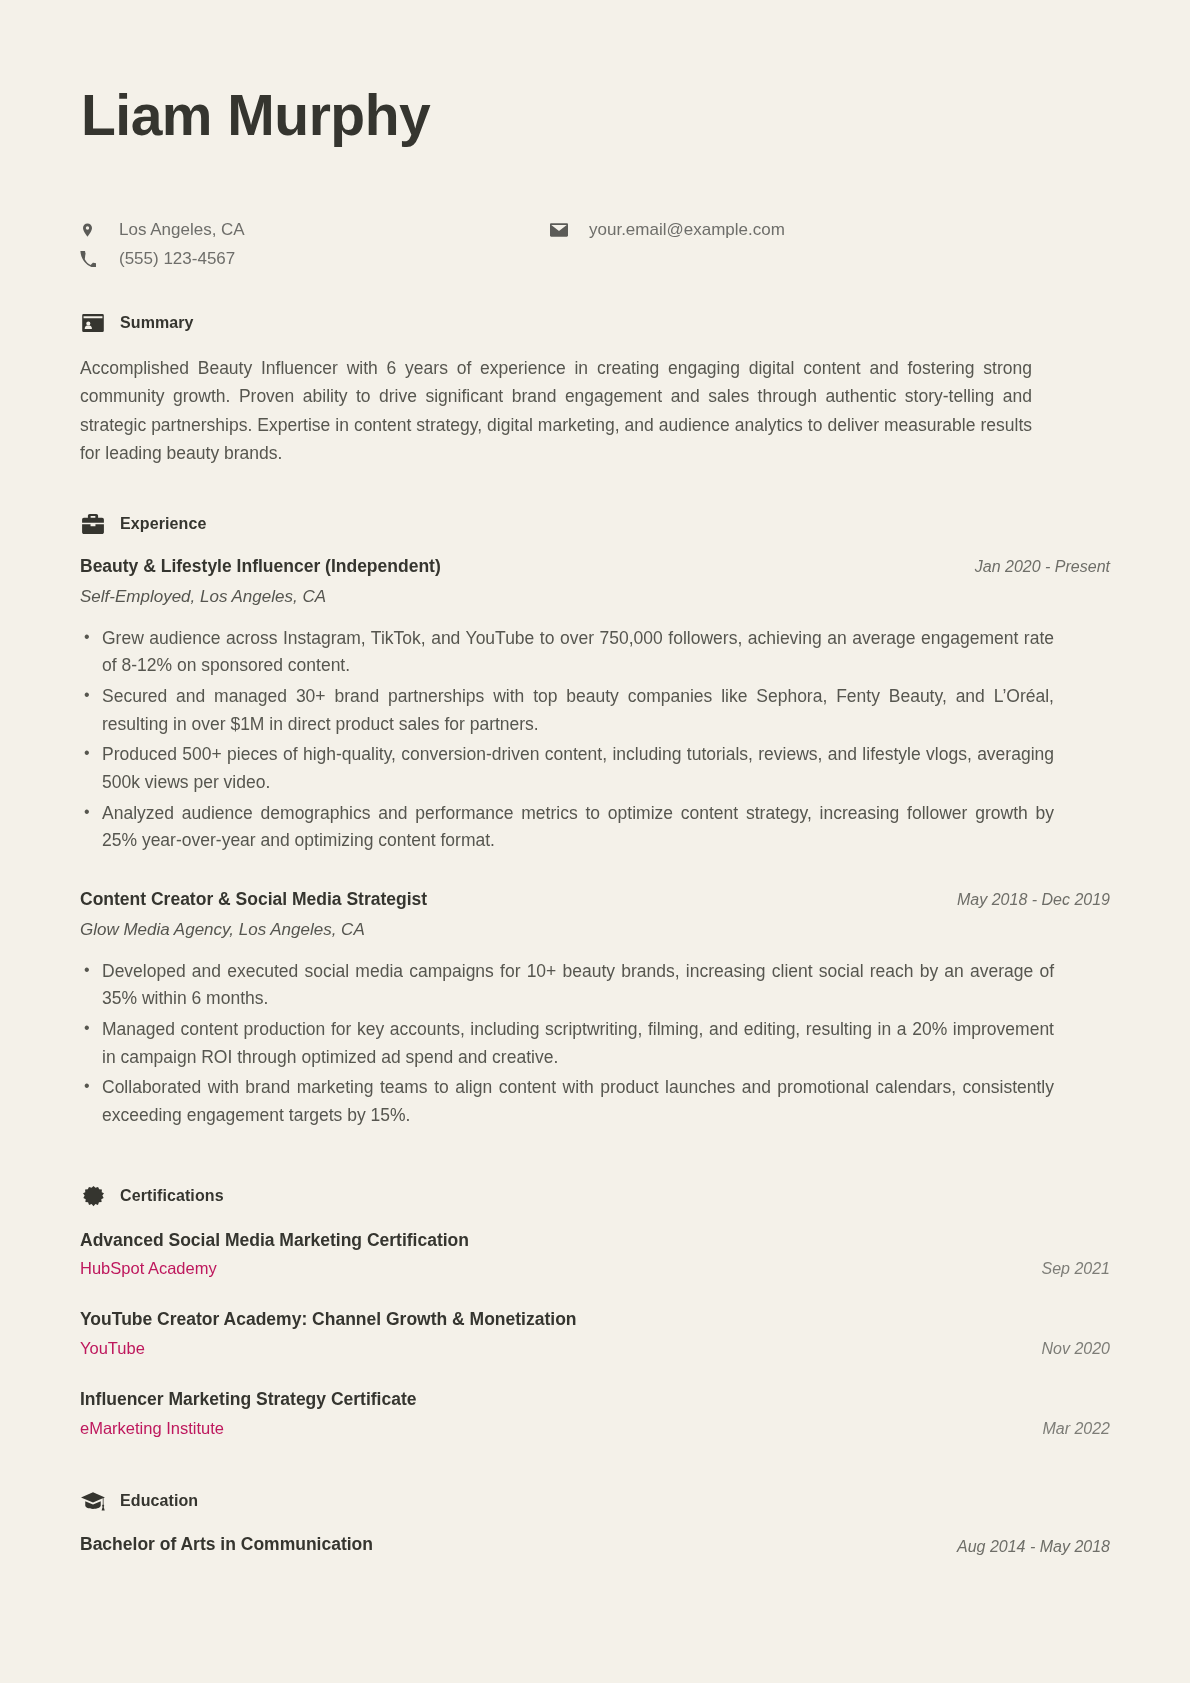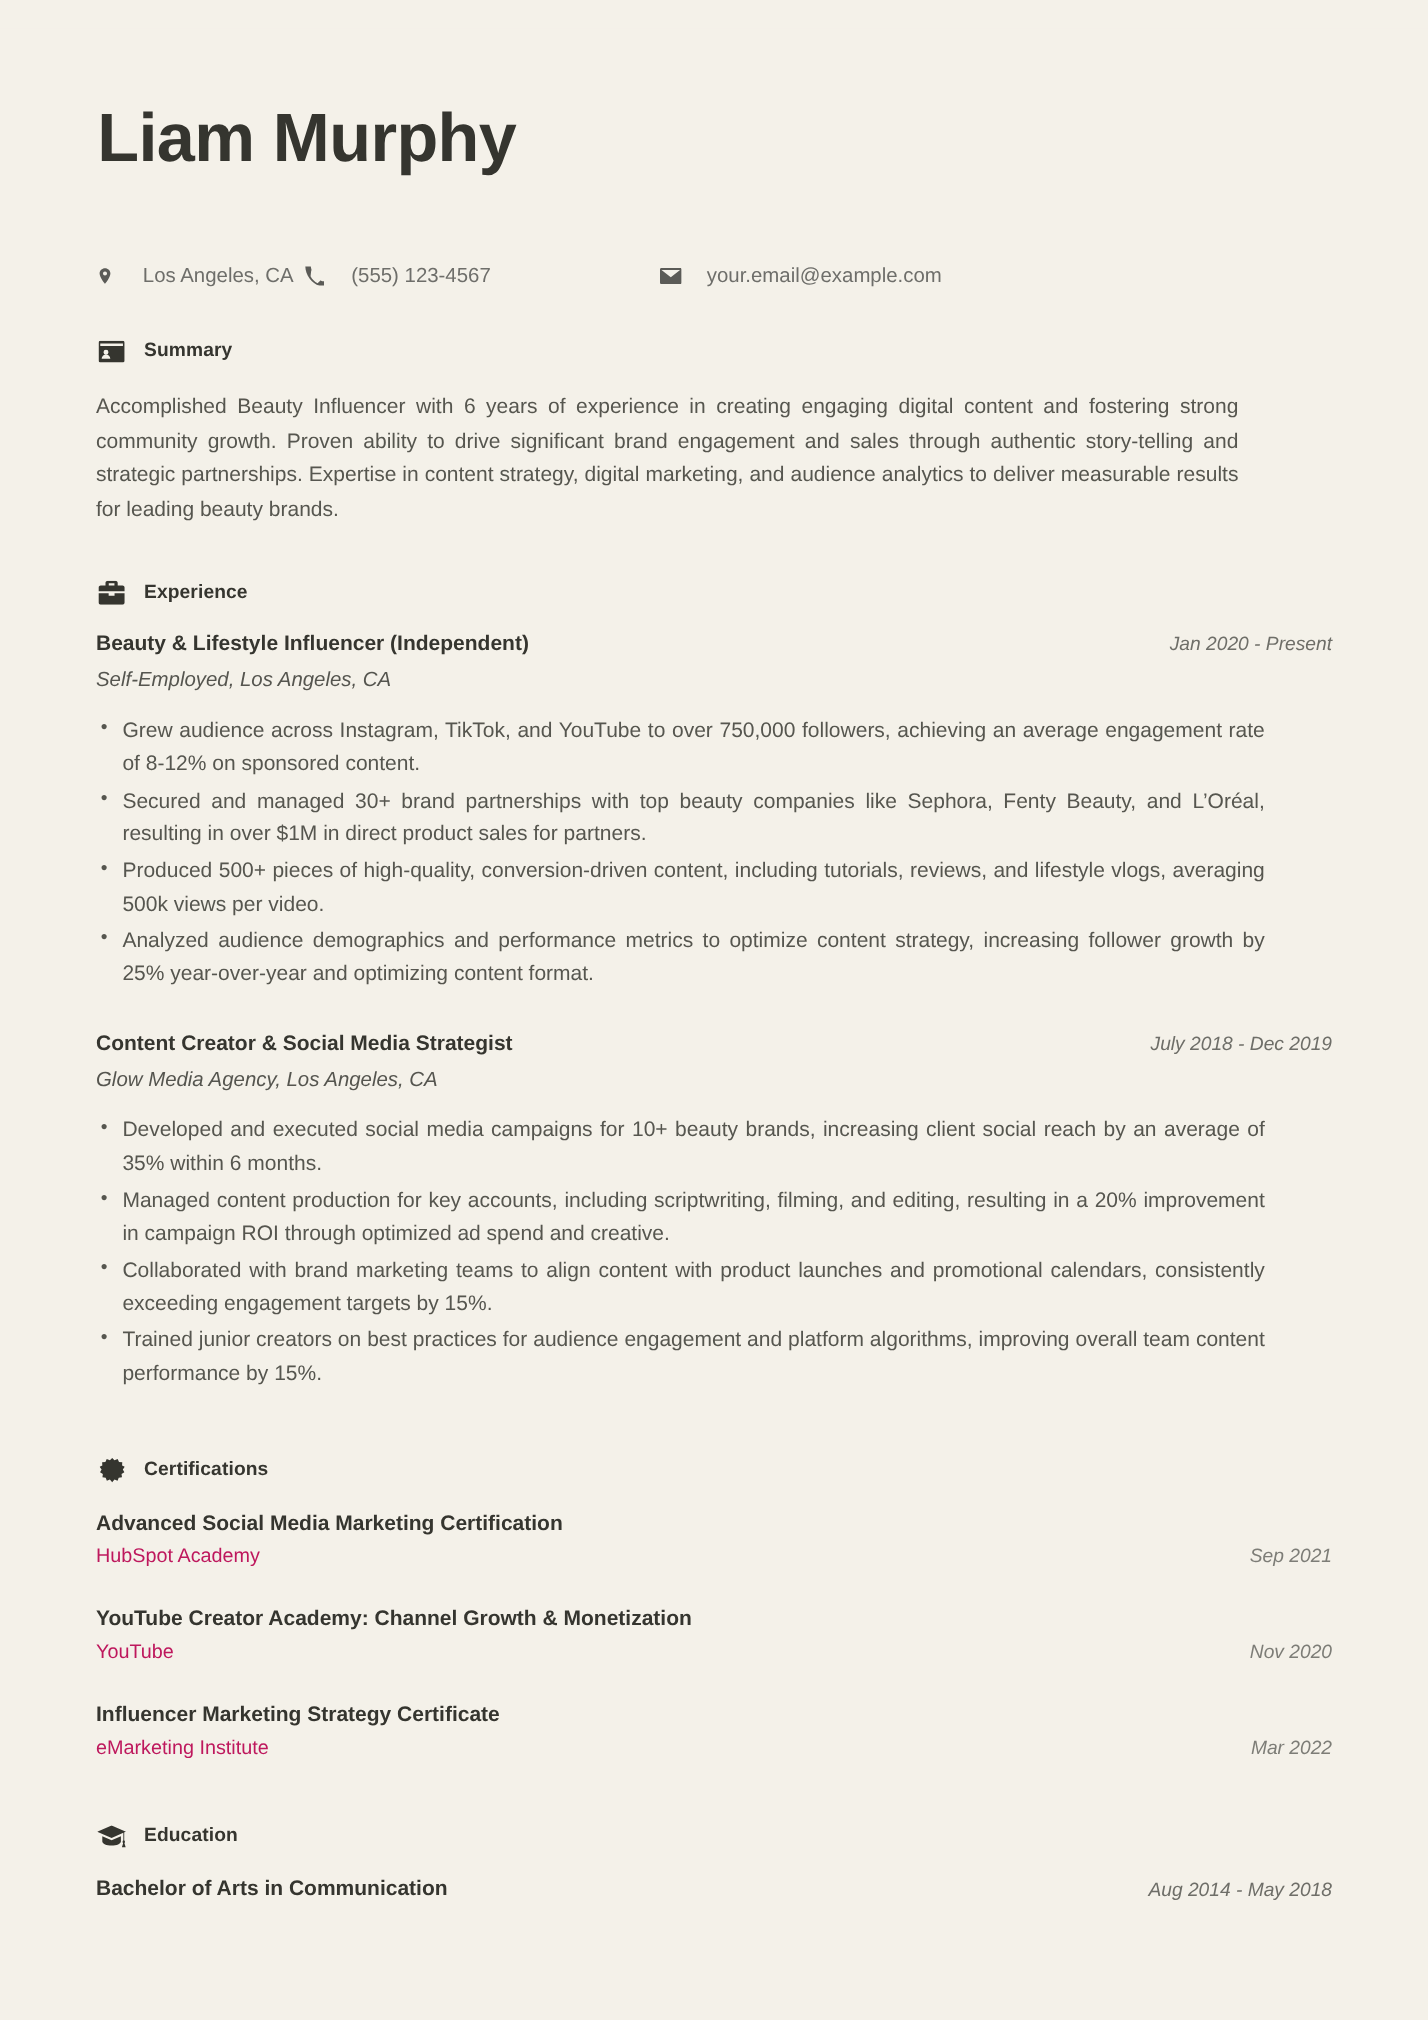--- a/index.html
+++ b/index.html
@@ -33,21 +33,21 @@
     margin: 0 0 0 1px;
   }
 
   .contact-block {
     margin-top: 74px;
     display: flex;
     align-items: flex-start;
   }
   .contact-col {
     display: flex;
-    flex-direction: row;
+    flex-direction: column;
     gap: 9px;
     text-align: center;
   }
   .contact-col.left { width: 470px; flex: 0 0 470px; }
   .contact-row {
     display: flex;
     align-items: center;
     font-size: 17px;
     color: #6e6e6a;
     line-height: 1.2;
@@ -257,28 +257,27 @@
         <li>Grew audience across Instagram, TikTok, and YouTube to over 750,000 followers, achieving an average engagement rate of 8-12% on sponsored content.</li>
         <li>Secured and managed 30+ brand partnerships with top beauty companies like Sephora, Fenty Beauty, and L’Oréal, resulting in over $1M in direct product sales for partners.</li>
         <li>Produced 500+ pieces of high-quality, conversion-driven content, including tutorials, reviews, and lifestyle vlogs, averaging 500k views per video.</li>
         <li>Analyzed audience demographics and performance metrics to optimize content strategy, increasing follower growth by 25% year-over-year and optimizing content format.</li>
       </ul>
     </div>
 
     <div class="job">
       <div class="job-top">
         <span class="job-title">Content Creator &amp; Social Media Strategist</span>
-        <span class="job-dates">July 2018 - Dec 2019</span>
+        <span class="job-dates">May 2018 - Dec 2019</span>
       </div>
       <div class="job-sub">Glow Media Agency, Los Angeles, CA</div>
       <ul class="bullets">
         <li>Developed and executed social media campaigns for 10+ beauty brands, increasing client social reach by an average of 35% within 6 months.</li>
         <li>Managed content production for key accounts, including scriptwriting, filming, and editing, resulting in a 20% improvement in campaign ROI through optimized ad spend and creative.</li>
         <li>Collaborated with brand marketing teams to align content with product launches and promotional calendars, consistently exceeding engagement targets by 15%.</li>
-        <li>Trained junior creators on best practices for audience engagement and platform algorithms, improving overall team content performance by 15%.</li>
       </ul>
     </div>
   </section>
 
   <section class="section certifications">
     <div class="section-head">
       <span class="section-ico">
         <svg width="21" height="21" viewBox="0 0 24 24" fill="currentColor">
           <path d="M12 0l2.2 2.1L17.2 1l1.3 2.8 3.1.2-.2 3.1L24 8.4l-1.9 2.5 1.5 2.7-2.7 1.6.4 3.1-3.1.4-1.1 2.9-2.9-1.1L12 23l-2.2-2.5-2.9 1.1-1.1-2.9-3.1-.4.4-3.1L.4 13.6l1.5-2.7L0 8.4l2.6-1.3-.2-3.1 3.1-.2L6.8 1l3 1.1L12 0z"></path>
         </svg>

